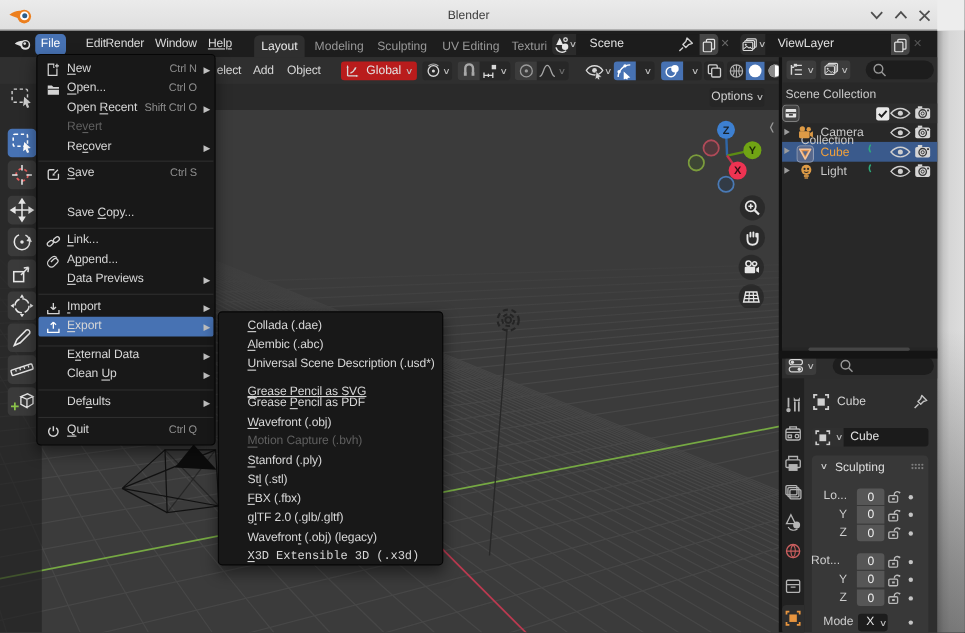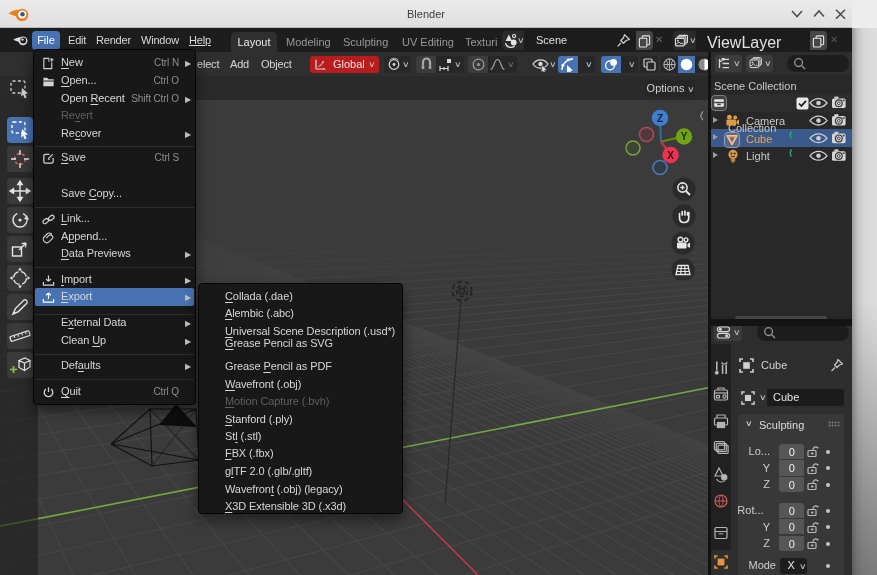--- a/index.html
+++ b/index.html
@@ -85,21 +85,21 @@
 </svg>
 
 <svg width="15" height="13" viewBox="0 0 42 34" class="abs" style="left:13px;top:34px;">
   <path d="M1,15 C10,7.5 20,6 28,9 L30,17 L26,24 C18,21.5 9,19 1,15 Z" fill="#dedede"></path>
   <circle cx="28" cy="18" r="12.5" fill="#dedede"></circle>
   <circle cx="28.5" cy="17" r="8.2" fill="#1d1d1d"></circle>
   <circle cx="26.5" cy="14.5" r="3.4" fill="#dedede"></circle>
 </svg>
 
 <div class="abs" id="file-btn">File</div>
-<div class="abs menu-item" style="left:68px;">Edit</div>
+<div class="abs menu-item" style="left:78px;">Edit</div>
 <div class="abs menu-item" style="left:96px;">Render</div>
 <div class="abs menu-item" style="left:141px;">Window</div>
 <div class="abs menu-item" style="left:189px;text-decoration:underline;">Help</div>
 <div class="abs" id="tab-layout">Layout</div>
 <div class="abs wtab" style="left:286px;">Modeling</div>
 <div class="abs wtab" style="left:343px;">Sculpting</div>
 <div class="abs wtab" style="left:402px;">UV Editing</div>
 <div class="abs wtab" style="left:465px;width:32px;overflow:hidden;">Texturing</div>
 
 <div class="abs" style="left:502px;top:31px;width:163px;height:19px;">
@@ -133,21 +133,21 @@
     <svg width="15" height="16" viewBox="0 0 16 16" style="position:absolute;left:1px;top:1.5px;">
       <rect x="5" y="2" width="9.4" height="8" rx="1" fill="none" stroke="#dcdcdc" stroke-width="1.1"></rect>
       <rect x="3.3" y="3.6" width="9.4" height="8" rx="1" fill="#2b2b2b" stroke="#dcdcdc" stroke-width="1.1"></rect>
       <rect x="1.6" y="5.2" width="9.4" height="8" rx="1" fill="#2b2b2b" stroke="#dcdcdc" stroke-width="1.1"></rect>
       <circle cx="4.2" cy="7.6" r="1" fill="#dcdcdc"></circle>
         <path d="M2.2,11.6 L5.2,9.2 L7.4,11 L8.6,10 L10,11.6" stroke="#dcdcdc" stroke-width="1" fill="none"></path>
       </svg>
     <span class="chev" style="position:absolute;right:0;top:5px;">∨</span>
     </div>
   <div style="position:absolute;left:23px;top:0;width:114px;height:19px;background:#1c1c1c;">
-    <span style="position:absolute;left:11px;top:3px;font-size:16px;color:#e0e0e0;">ViewLayer</span>
+    <span style="position:absolute;left:11px;top:3px;font-size:11px;color:#e0e0e0;">ViewLayer</span>
     </div>
   <div style="position:absolute;left:137px;top:0;width:17px;height:19px;background:#464646;border-radius:0 4px 4px 0;">
     <svg width="13" height="14" viewBox="0 0 14 14" style="position:absolute;left:2px;top:2.5px;">
       <rect x="4.5" y="1.5" width="8" height="9.5" rx="1" fill="none" stroke="#e2e2e2" stroke-width="1.2"></rect>
       <rect x="1.5" y="4" width="8" height="9.5" rx="1" fill="#464646" stroke="#e2e2e2" stroke-width="1.2"></rect>
       </svg>
     </div>
   <span style="position:absolute;left:157px;top:3px;color:#555555;font-size:10px;">✕</span>
 </div>
 
@@ -831,26 +831,26 @@
 <div class="msep" style="top:217.0px;"></div>
 <div class="msep" style="top:264.0px;"></div>
 <div class="msep" style="top:303.5px;"></div>
 <div class="msep" style="top:329.0px;"></div>
 </div>
 
 <div class="abs" id="submenu">
 <div class="smi" style="top:3.9px;color:#d6d6d6;"><span class="u">C</span>ollada (.dae)</div>
 <div class="smi" style="top:21.4px;color:#d6d6d6;"><span class="u">A</span>lembic (.abc)</div>
 <div class="smi" style="top:39.0px;color:#d6d6d6;"><span class="u">U</span>niversal Scene Description (.usd*)</div>
-<div class="smi" style="top:51px;color:#d6d6d6;"><span class="u">G</span>rease Pencil as SVG</div>
+<div class="smi" style="top:64px;color:#d6d6d6;text-decoration:underline;"><span class="u">G</span>rease Pencil as SVG</div>
 <div class="smi" style="top:74.2px;color:#d6d6d6;">Grease <span class="u">P</span>encil as PDF</div>
 <div class="smi" style="top:91.7px;color:#d6d6d6;"><span class="u">W</span>avefront (.obj)</div>
 <div class="smi" style="top:109.2px;color:#5f5f5f;"><span class="u">M</span>otion Capture (.bvh)</div>
 <div class="smi" style="top:126.6px;color:#d6d6d6;"><span class="u">S</span>tanford (.ply)</div>
 <div class="smi" style="top:144.1px;color:#d6d6d6;">St<span class="u">l</span> (.stl)</div>
 <div class="smi" style="top:161.4px;color:#d6d6d6;"><span class="u">F</span>BX (.fbx)</div>
 <div class="smi" style="top:179.3px;color:#d6d6d6;">g<span class="u">l</span>TF 2.0 (.glb/.gltf)</div>
 <div class="smi" style="top:196.8px;color:#d6d6d6;">Wavefron<span class="u">t</span> (.obj) (legacy)</div>
-<div class="smi" style="top:214.2px;color:#d6d6d6;"><span class="u">X</span>3D Extensible 3D (.x3d)</div>
+<div class="smi" style="top:214.2px;color:#d6d6d6;font-family:Liberation Mono, monospace;"><span class="u">X</span>3D Extensible 3D (.x3d)</div>
 </div>
 <div class="abs" style="left:711px;top:315.5px;width:141px;height:3.5px;background:#252525;"></div>
 <div class="abs" style="left:735px;top:315.5px;width:92px;height:3px;background:#454545;border-radius:1.5px;"></div>
 <div class="abs" style="left:708px;top:319px;width:144px;height:6.5px;background:#141414;"></div>
 
 </body></html>

